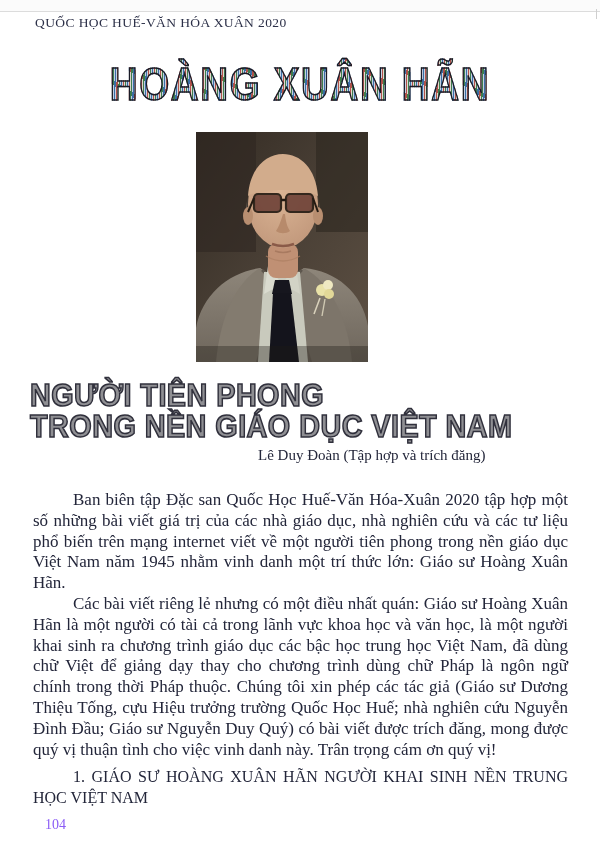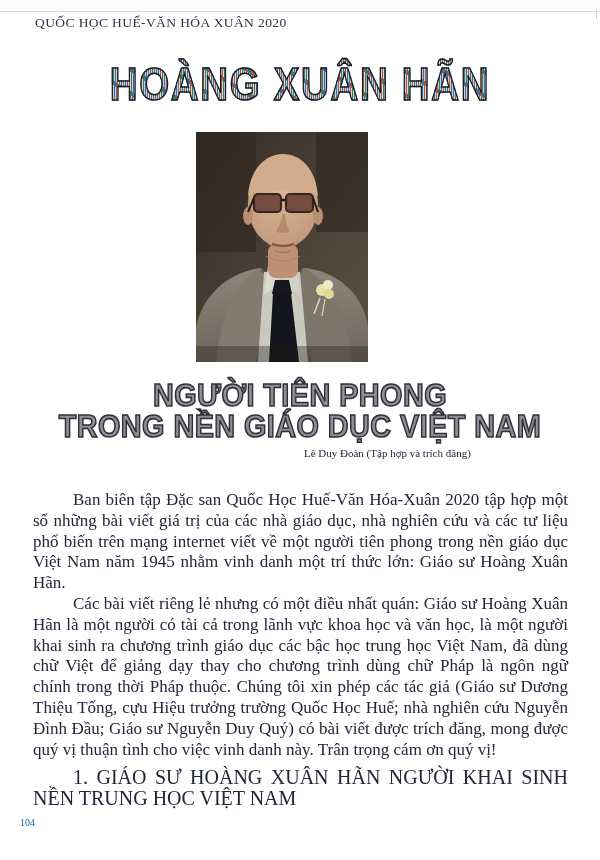--- a/index.html
+++ b/index.html
@@ -46,60 +46,59 @@
 
   .portrait {
     position:absolute; left:196px; top:132px;
     width:172px; height:230px;
     background:#3a322a;
   }
   .portrait svg { display:block; width:172px; height:230px; }
 
   .subtitle {
     position:absolute; left:0; top:380px; width:600px;
-    text-align:center;
     font-family:"Liberation Sans", sans-serif;
     font-weight:bold;
     line-height:31px;
     color:#8f8f93;
     -webkit-text-stroke:1.6px #30303c;
   }
   .subtitle .line {
     display:block;
     font-size:32px;
     letter-spacing:0.5px;
     white-space:nowrap;
     transform:scaleX(0.9);
     transform-origin:50% 50%;
   }
 
   .byline {
     position:absolute; left:258px; top:447px;
-    font-size:11px; color:#23263a; white-space:nowrap;margin-left:46px;
+    font-size:15px; color:#23263a; white-space:nowrap;
   }
 
   .body-text {
     position:absolute; left:33px; top:490px; width:535px;
     font-size:17px; line-height:20.8px;
     text-align:justify;
     color:#23263a;
   }
   .body-text p { margin:0; text-indent:40px; }
   .section-heading {
     margin-top:7px !important;
     text-indent:40px;
     font-weight:normal;
-    font-size:20px; line-height:20.8px;
+    font-size:16px; line-height:20.8px;
     text-align:justify;
   }
   .citation { margin:0; text-indent:40px; }
 
   .page-number {
-    position:absolute; left:20px; top:817px;
-    font-size:10px; color:#0369a1;
+    position:absolute; left:45px; top:817px;
+    font-size:14px; color:#8b5cf6;
   }
 </style>
 </head>
 <body>
 
 <div class="page">
 
   <div class="top-strip"></div>
   <div class="top-edge-line"></div>
   <div class="top-edge-tick"></div>

